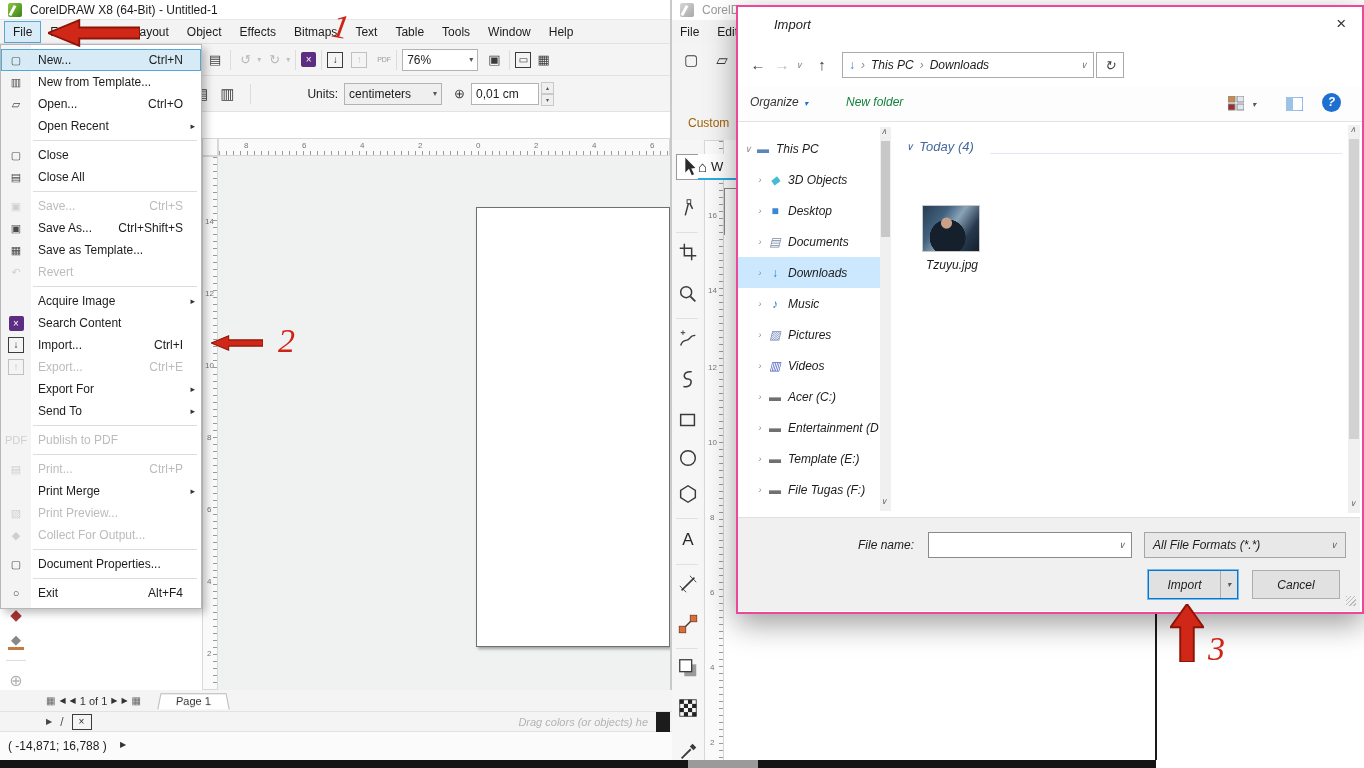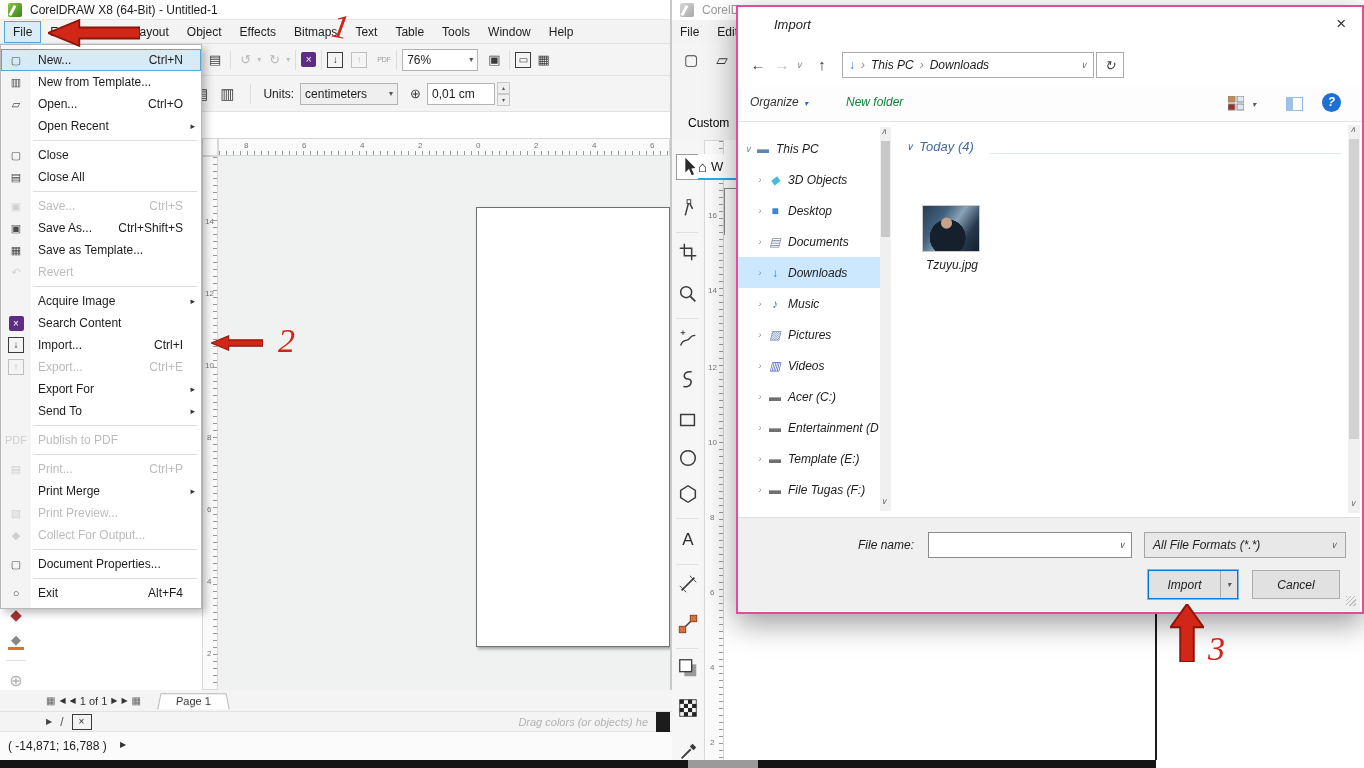--- a/index.html
+++ b/index.html
@@ -133,21 +133,21 @@
         <span class="spinbtn">▴</span>
       </span>
     </span>
     <span class="tsep" style="margin:0 12px;"></span>
     <span class="btn" style="width:26px;height:26px;background:#fff;border-color:#c4c4c4;font-size:14px;">▯</span>
     <span class="btn" style="width:30px;height:26px;background:#f4f4f5;border-color:transparent;font-size:14px;margin-left:6px;">▭</span>
     <span class="tsep" style="margin:0 12px;"></span>
     <span class="ticon" style="font-size:15px;">▤</span>
     <span class="ticon" style="font-size:15px;margin-left:8px;">▥</span>
     <span class="tsep" style="margin:0 12px;"></span>
-    <span style="margin-right:6px;">Units:</span>
+    <span style="margin-right:6px;margin-left:44px;">Units:</span>
     <span class="selbox" style="width:88px;justify-content:space-between;background:#efefef;">
       <span>centimeters</span>
       <span class="ddarrow">▾</span>
     </span>
     <span class="ticon" style="margin:0 6px 0 12px;">⊕</span>
     <span class="selbox" style="width:58px;">0,01 cm</span>
     <span style="display:inline-flex;flex-direction:column;margin-left:2px;">
       <span class="spinbtn" style="height:10px;">▴</span>
       <span class="spinbtn" style="height:10px;">▾</span>
     </span>
@@ -355,21 +355,21 @@
     </div>
     <div class="abs flex" style="left:0;top:20px;width:692px;height:24px;background:#f3f3f4;padding-left:8px;gap:18px;">
       <span>File</span>
       <span>Edit</span>
     </div>
     <div class="abs flex" style="left:0;top:44px;width:692px;height:32px;padding-left:8px;gap:10px;">
       <span class="ticon" style="font-size:15px;">▢</span>
       <span class="ticon" style="font-size:15px;">▱</span>
       <span class="ddarrow">▾</span>
     </div>
-    <div class="abs" style="left:16px;top:116px;font-size:12px;color:#000000;">Custom</div>
+    <div class="abs" style="left:16px;top:116px;font-size:12px;color:#a16207;">Custom</div>
   </div>
 
   <div class="abs" style="left:724px;top:140px;width:640px;height:628px;background:#fff;"></div>
 
   <div class="abs flex" style="left:698px;top:154px;width:40px;height:24px;gap:4px;border-bottom:2px solid #29abe2;z-index:3;background:#fff;">
     <span style="font-size:15px;color:#111;">⌂</span>
     <span style="font-size:13px;color:#222;">W</span>
   </div>
 
   <div class="abs toolbox">

